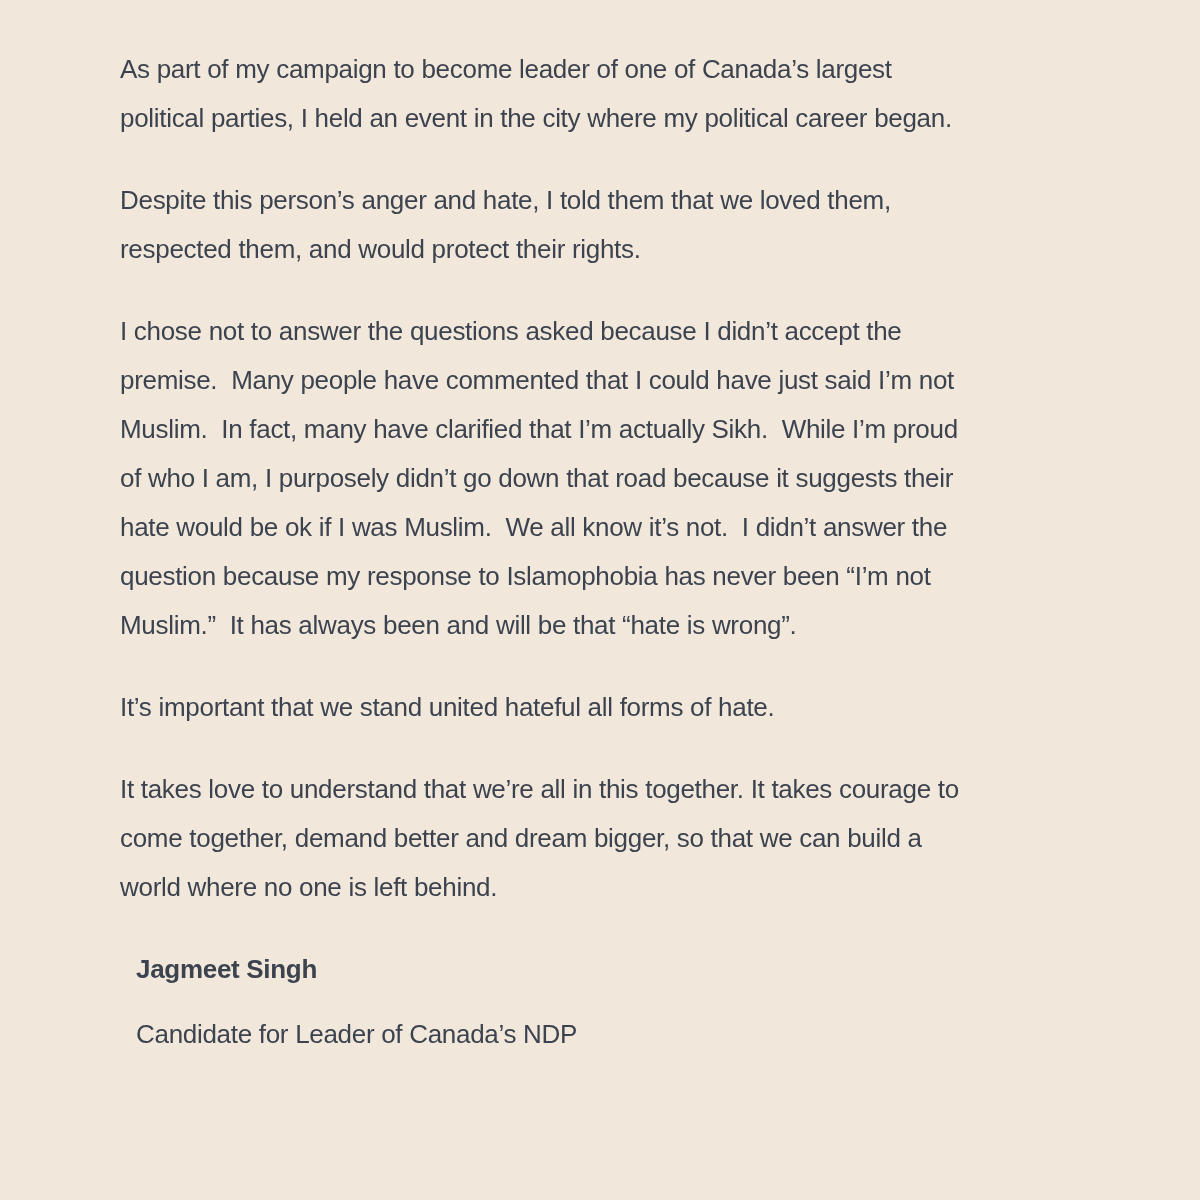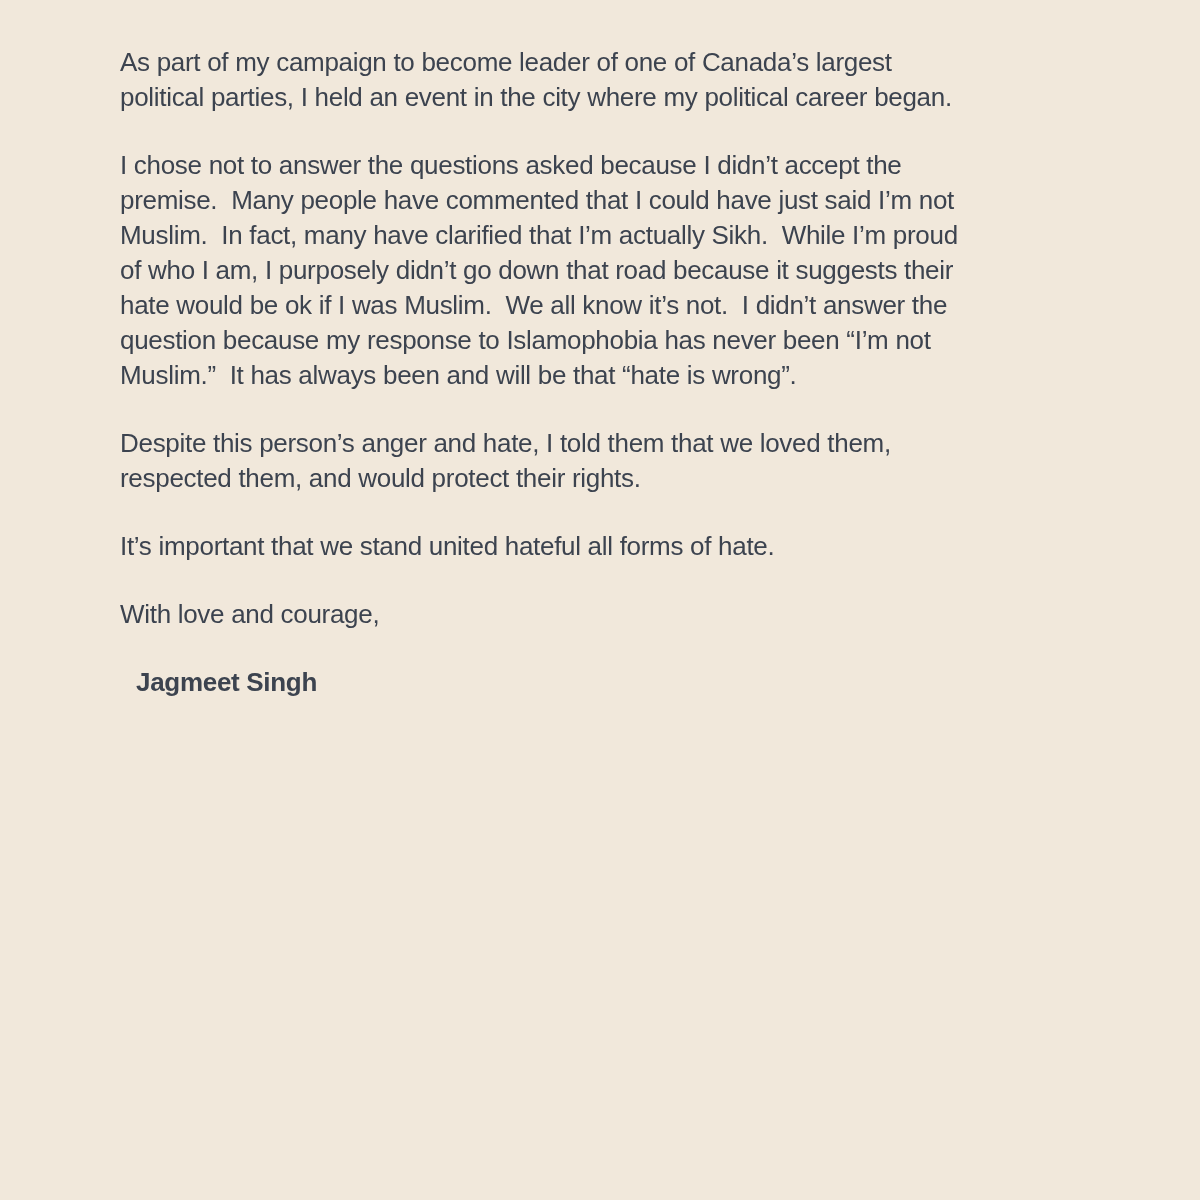--- a/index.html
+++ b/index.html
@@ -12,21 +12,21 @@
     height: 1200px;
     background: #f1e8db;
     overflow: hidden;
     box-sizing: border-box;
   }
   .letter {
     padding: 45px 60px 0 120px;
     color: #3c434f;
     font-family: "Liberation Sans", sans-serif;
     font-size: 26px;
-    line-height: 35px;
+    line-height: 49px;
     letter-spacing: -0.3px;
   }
   .letter p {
     margin: 0 0 33px 0;
     white-space: pre; 
   }
   .signature p {
     margin: 16px;
     white-space: pre;
   }
@@ -34,28 +34,31 @@
     font-weight: 700;
   }
 </style>
 </head>
 <body>
 
 <div class="page">
   <div class="letter">
     <p>As part of my campaign to become leader of one of Canada’s largest
 political parties, I held an event in the city where my political career began.</p>
+    <p>Despite this person’s anger and hate, I told them that we loved them,
+respected them, and would protect their rights.</p>
     <p>I chose not to answer the questions asked because I didn’t accept the
 premise.  Many people have commented that I could have just said I’m not
 Muslim.  In fact, many have clarified that I’m actually Sikh.  While I’m proud
 of who I am, I purposely didn’t go down that road because it suggests their
 hate would be ok if I was Muslim.  We all know it’s not.  I didn’t answer the
 question because my response to Islamophobia has never been “I’m not
 Muslim.”  It has always been and will be that “hate is wrong”.</p>
-    <p>Despite this person’s anger and hate, I told them that we loved them,
-respected them, and would protect their rights.</p>
     <p>It’s important that we stand united hateful all forms of hate.</p>
-    <p>With love and courage,</p>
+    <p>It takes love to understand that we’re all in this together. It takes courage to
+come together, demand better and dream bigger, so that we can build a
+world where no one is left behind.</p>
     <div class="signature">
       <p class="signature-name">Jagmeet Singh</p>
+      <p class="signature-title">Candidate for Leader of Canada’s NDP</p>
     </div>
   </div>
 </div>
 
 </body></html>

